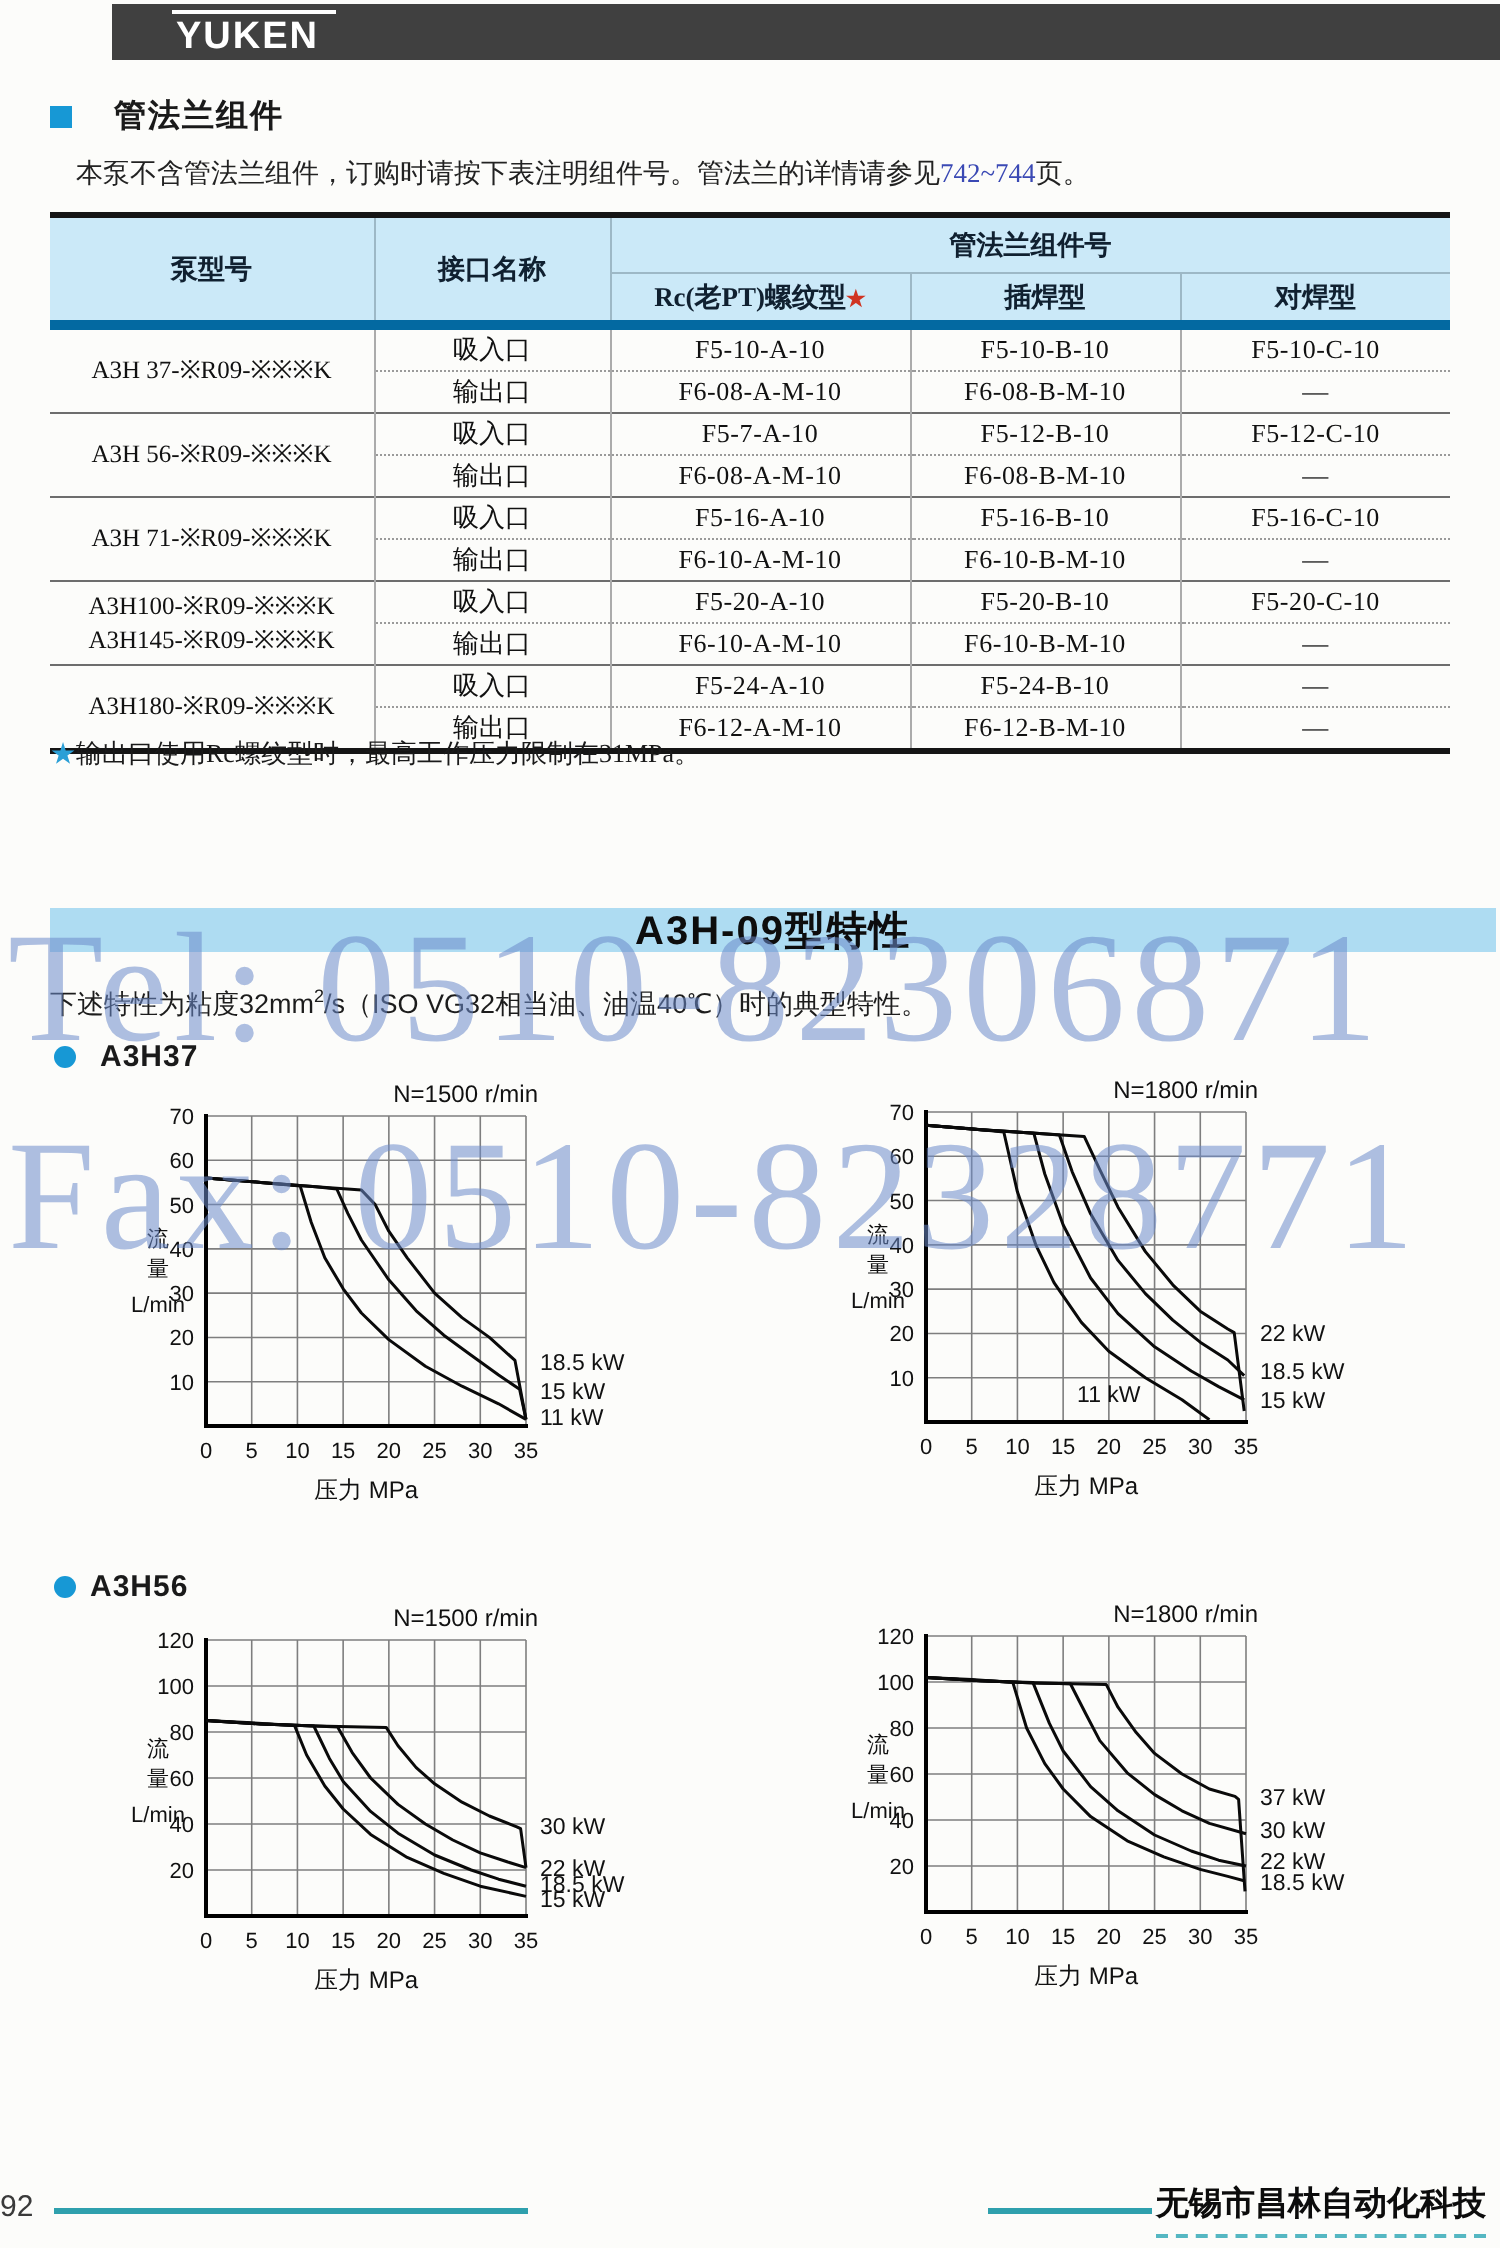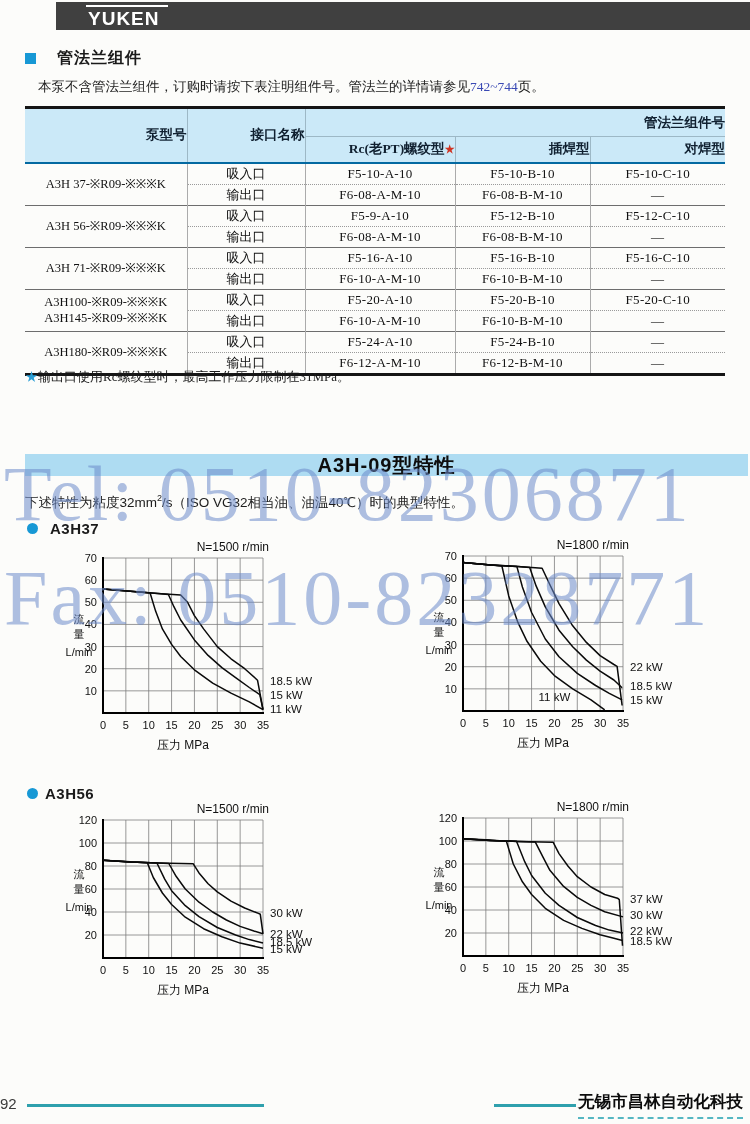--- a/index.html
+++ b/index.html
@@ -19,21 +19,21 @@
   .sec-head b{font-size:16px;letter-spacing:1px;}
   .intro{left:38px;top:78px;font:13.5px "Liberation Serif",serif;color:#222;}
   .ref{color:#3a49b4;}
 
   
   table.flange{left:25px;top:106px;position:absolute;width:700px;border-collapse:collapse;
         table-layout:fixed;font-family:"Liberation Serif",serif;
         border-top:3px solid #151515;border-bottom:3px solid #151515;}
   table.flange col.c1{width:162px;} table.flange col.c2{width:118px;}
   table.flange col.c3{width:150px;} table.flange col.c4{width:135px;} table.flange col.c5{width:135px;}
-  table.flange thead{border-bottom:2px solid #0369a1;text-align:right;}
+  table.flange thead{border-bottom:5px solid #0369a1;}
   table.flange th{background:#cbe9f8;font-weight:bold;font-size:13.5px;color:#102030;padding:0;}
   table.flange .r1{height:29px;} table.flange .r2{height:26px;}
   table.flange .bl{border-left:1px solid #9db8c6;}
   table.flange td.bl{border-left:1px solid #ababab;}
   table.flange th.group{border-bottom:1px solid #9db8c6;}
   table.flange td{font-size:13px;text-align:center;height:20px;padding:0;color:#111;}
   table.flange td.code{letter-spacing:.3px;}
   table.flange td.dot{border-top:1px dotted #9a9a9a;}
   table.flange tbody.sep tr:first-child td{border-top:1px solid #6d6d6d;}
   table.flange td.model div{font-size:12.5px;line-height:1.3;}
@@ -124,21 +124,21 @@
         <td class="bl code dot">F6-08-B-M-10</td>
         <td class="bl code dot">—</td>
       </tr>
     </tbody>
     <tbody class="sep">
       <tr>
         <td rowspan="2" class="model">
           <div>A3H 56-※R09-※※※K</div>
         </td>
         <td class="bl port">吸入口</td>
-        <td class="bl code">F5-9-A-10</td>
+        <td class="bl code">F5-7-A-10</td>
         <td class="bl code">F5-12-B-10</td>
         <td class="bl code">F5-12-C-10</td>
       </tr>
       <tr>
         <td class="bl port dot">输出口</td>
         <td class="bl code dot">F6-08-A-M-10</td>
         <td class="bl code dot">F6-08-B-M-10</td>
         <td class="bl code dot">—</td>
       </tr>
     </tbody>

